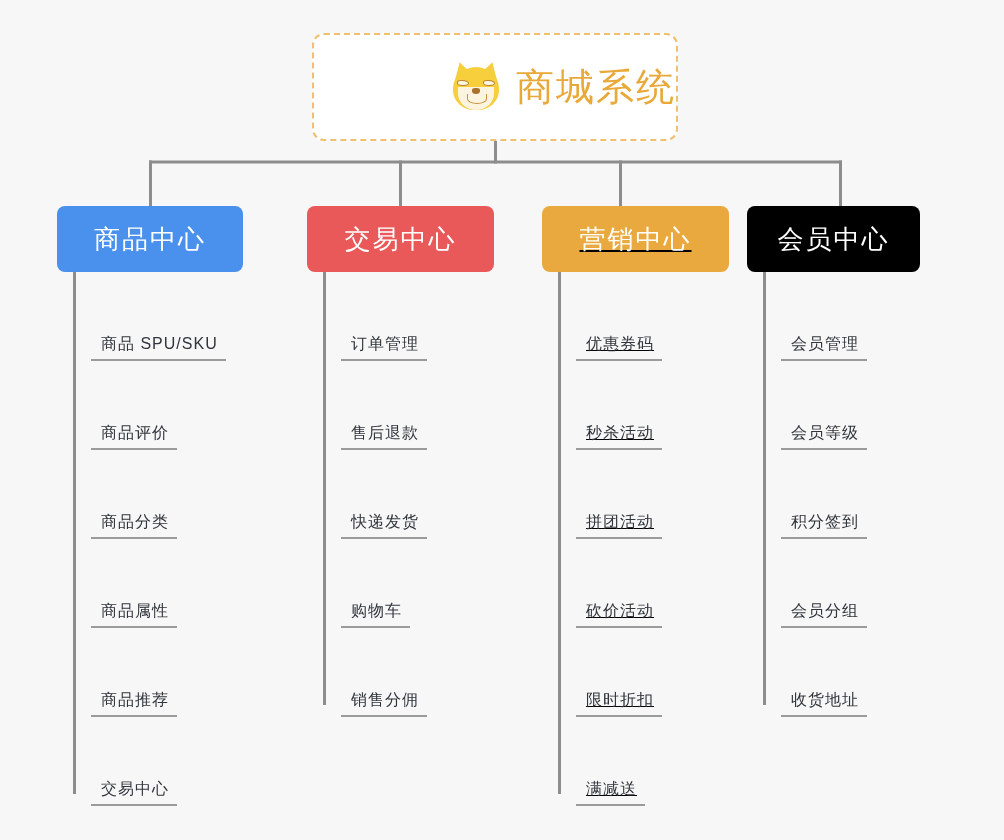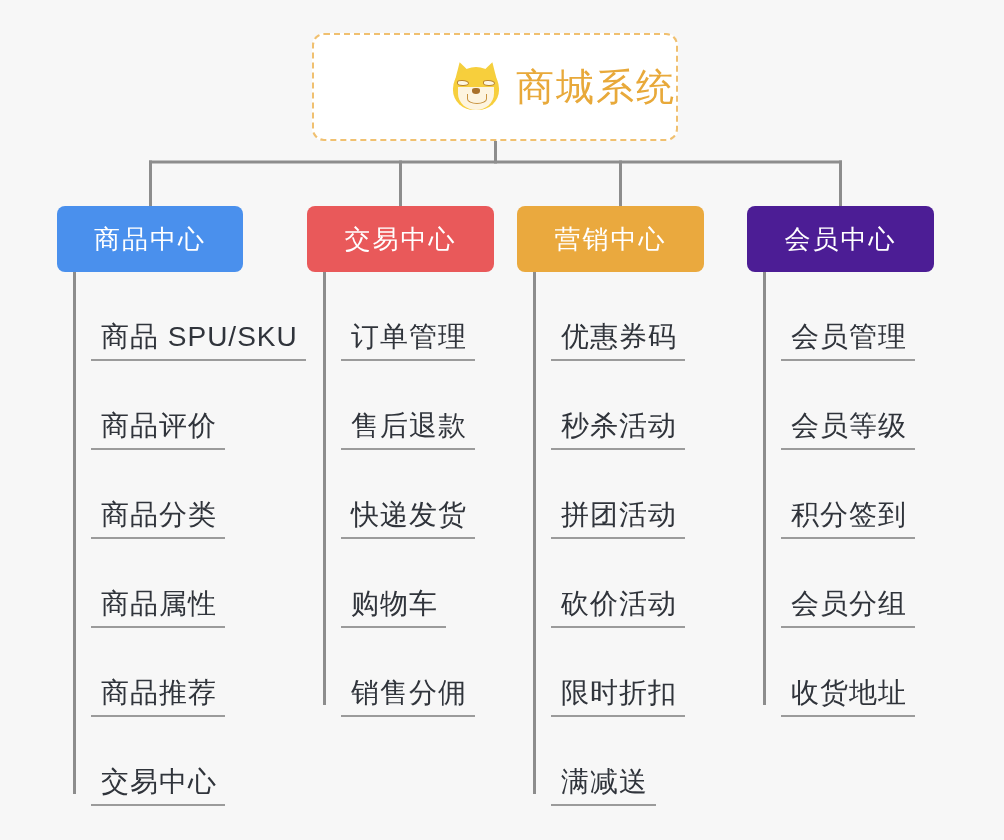--- a/index.html
+++ b/index.html
@@ -146,39 +146,39 @@
   }
   .leaf-item {
     position: relative;
     height: 89px;
     display: flex;
     align-items: flex-end;
     padding-left: 18px;
     box-sizing: border-box;
   }
   .leaf-label {
-    font-size: 28px;
+    font-size: 16px;
     color: #30343b;
     letter-spacing: 1px;
     white-space: nowrap;
     padding: 0 8px 6px 10px;
     border-bottom: 2px solid #9b9b9b;
     line-height: 1.1;
   }
 
   
   #branch-0 { left: 57px;  width: 260px; }
   #branch-1 { left: 307px; width: 220px; }
-  #branch-2 { left: 517px; width: 220px; }
+  #branch-2 { left: 542px; width: 220px; text-decoration: underline; }
   #branch-3 { left: 747px; width: 220px; }
 
   #branch-0 .branch-header { width: 186px; background: #4a90ed; }
   #branch-1 .branch-header { width: 187px; background: #e9595a; }
   #branch-2 .branch-header { width: 187px; background: #eaa93e; }
-  #branch-3 .branch-header { width: 187px; background: #4c1d95; }
+  #branch-3 .branch-header { width: 173px; background: #000000; }
 </style>
 </head>
 <body>
 
 <div id="mindmap">
 
   <svg class="connector-svg" viewBox="0 0 1004 840" xmlns="http://www.w3.org/2000/svg">
     <g stroke="#8d8d8d" stroke-width="3" fill="none" stroke-linecap="square">
       <path d="M 495.5 141 L 495.5 162"></path>
       <path d="M 150.5 162 L 840.5 162"></path>

